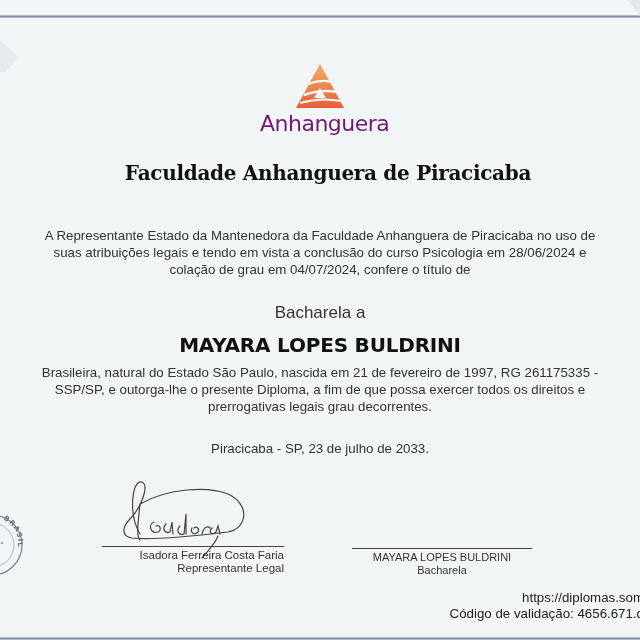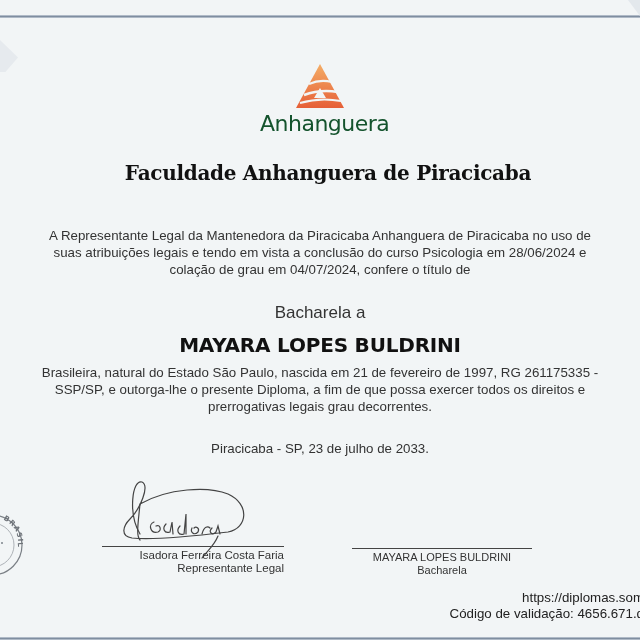--- a/index.html
+++ b/index.html
@@ -27,21 +27,21 @@
       background: #e6eaee;
       clip-path: polygon(0 0, 100% 55%, 30% 100%, 0 100%);
     }
     .logo {
       position: absolute; left: 260px; top: 62px; width: 120px; height: 80px;
       text-align: center;
     }
     .logo svg { display: block; margin: 0 auto; }
     .logo-text {
       font-family: "DejaVu Sans", sans-serif;
-      font-size: 22px; color: #14532d; letter-spacing: -0.5px;
+      font-size: 22px; color: #701a75; letter-spacing: -0.5px;
       margin-top: 2px; line-height: 24px;
     }
     .inst-title {
       position: absolute; left: 0; width: 640px; top: 161px;
       text-align: center; font-family: "DejaVu Serif", serif;
       font-weight: bold; font-size: 20px; color: #111; letter-spacing: -0.3px; padding-left: 8px;
     }
     .para {
       position: absolute; left: 10px; width: 620px; text-align: center;
       font-size: 13.3px; line-height: 17px; color: #333;
@@ -94,21 +94,21 @@
     <path d="M15 22 Q26 17 38 20" stroke="#f2f5f6" stroke-width="2.2" fill="none"></path>
     <path d="M6 41 Q26 35 47 39" stroke="#f2f5f6" stroke-width="2" fill="none"></path>
     <polygon points="26,26 32,36 20,36" fill="#f2f5f6"></polygon>
   </svg>
   <div class="logo-text">Anhanguera</div>
 </div>
 
 <div class="inst-title">Faculdade Anhanguera de Piracicaba</div>
 
 <div class="para p1">
-  <div>A Representante Legal da Mantenedora da Piracicaba Anhanguera de Piracicaba no uso de</div>
+  <div>A Representante Estado da Mantenedora da Faculdade Anhanguera de Piracicaba no uso de</div>
   <div>suas atribuições legais e tendo em vista a conclusão do curso Psicologia em 28/06/2024 e</div>
   <div>colação de grau em 04/07/2024, confere o título de</div>
 </div>
 
 <div class="degree">Bacharela a</div>
 
 <div class="grad-name">MAYARA LOPES BULDRINI</div>
 
 <div class="para p2">
   <div>Brasileira, natural do Estado São Paulo, nascida em 21 de fevereiro de 1997, RG 261175335 -</div>

